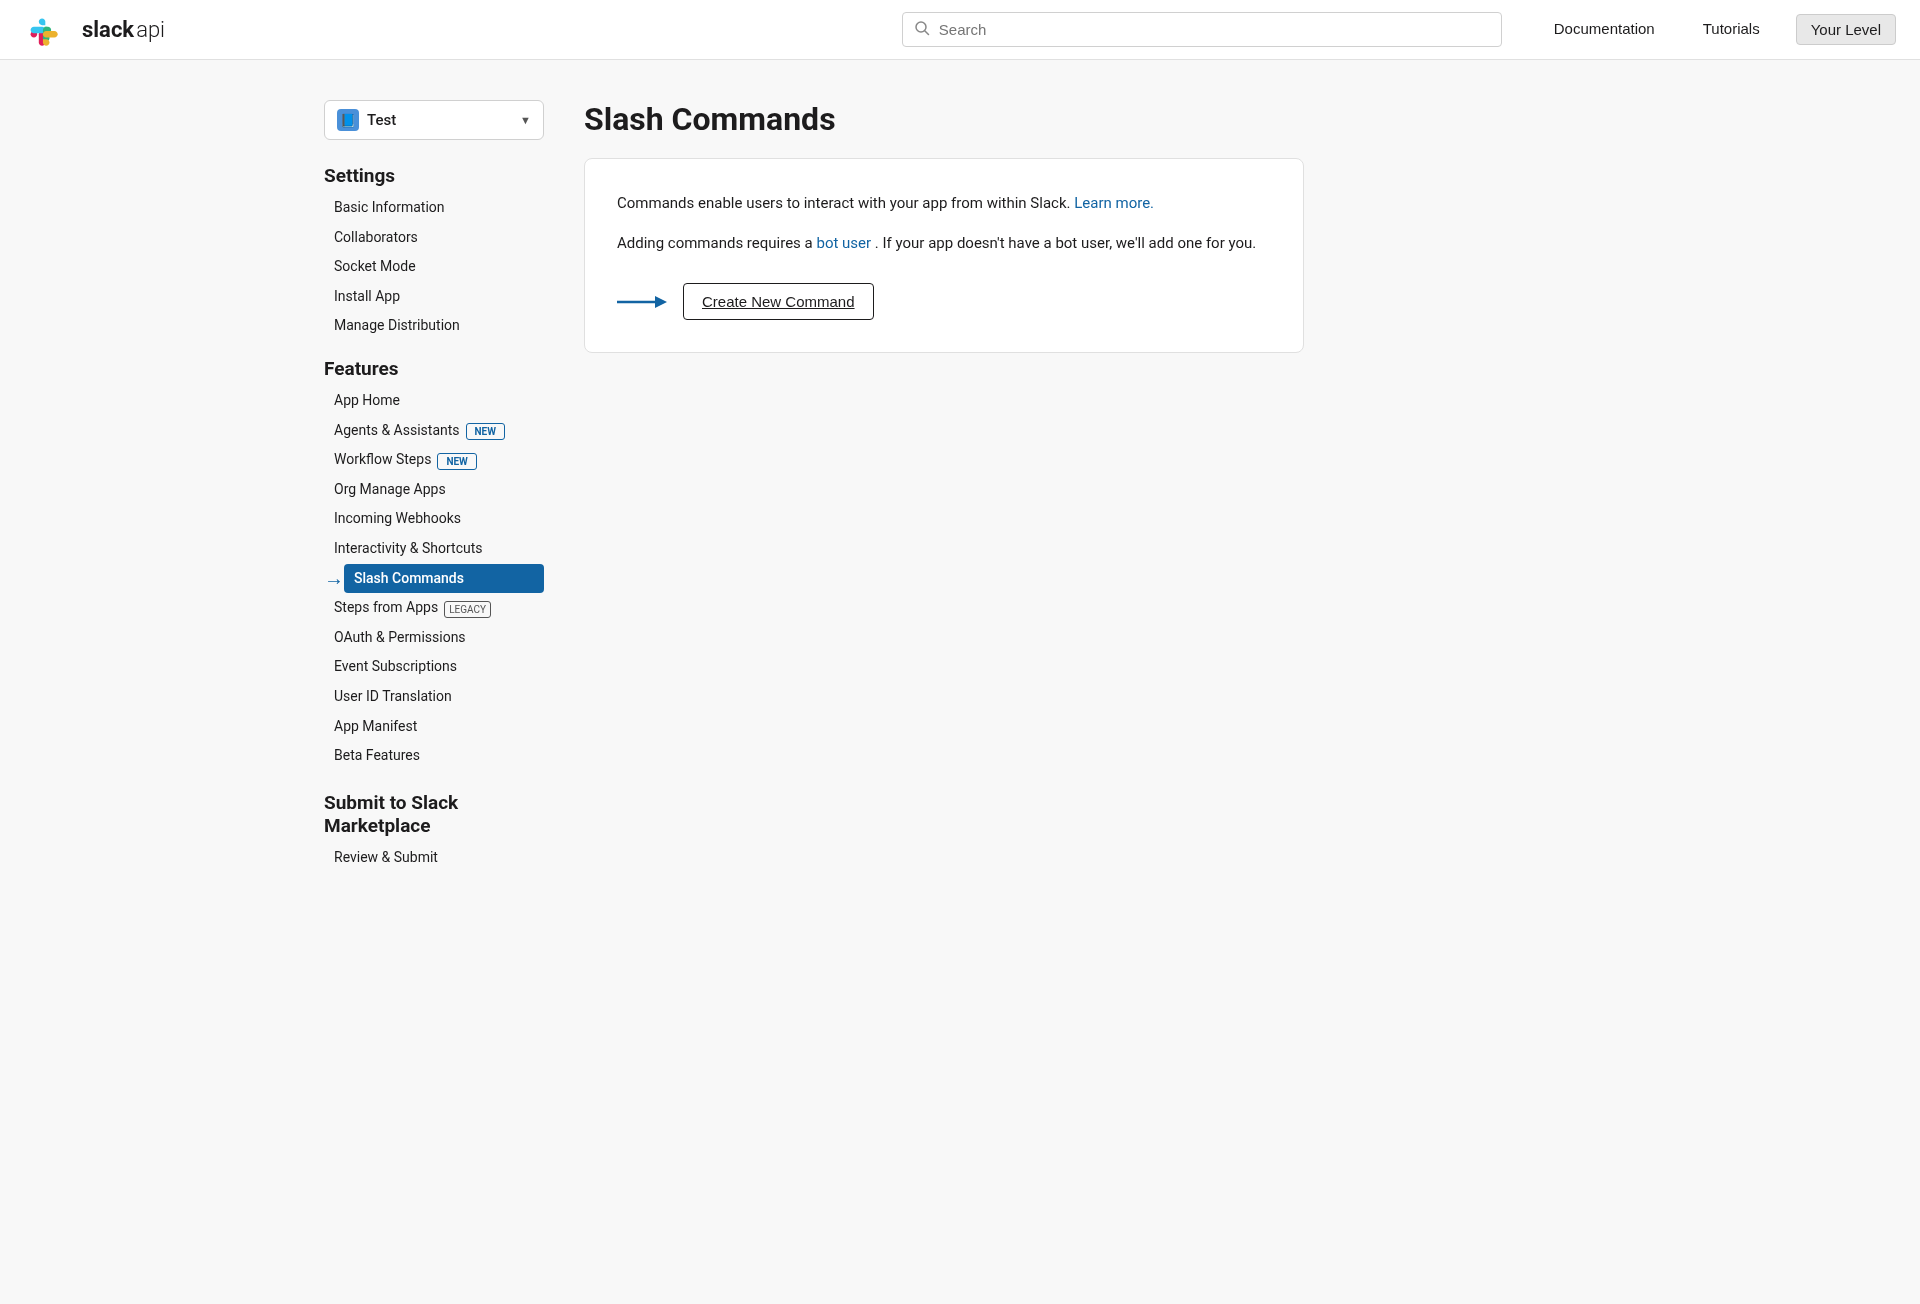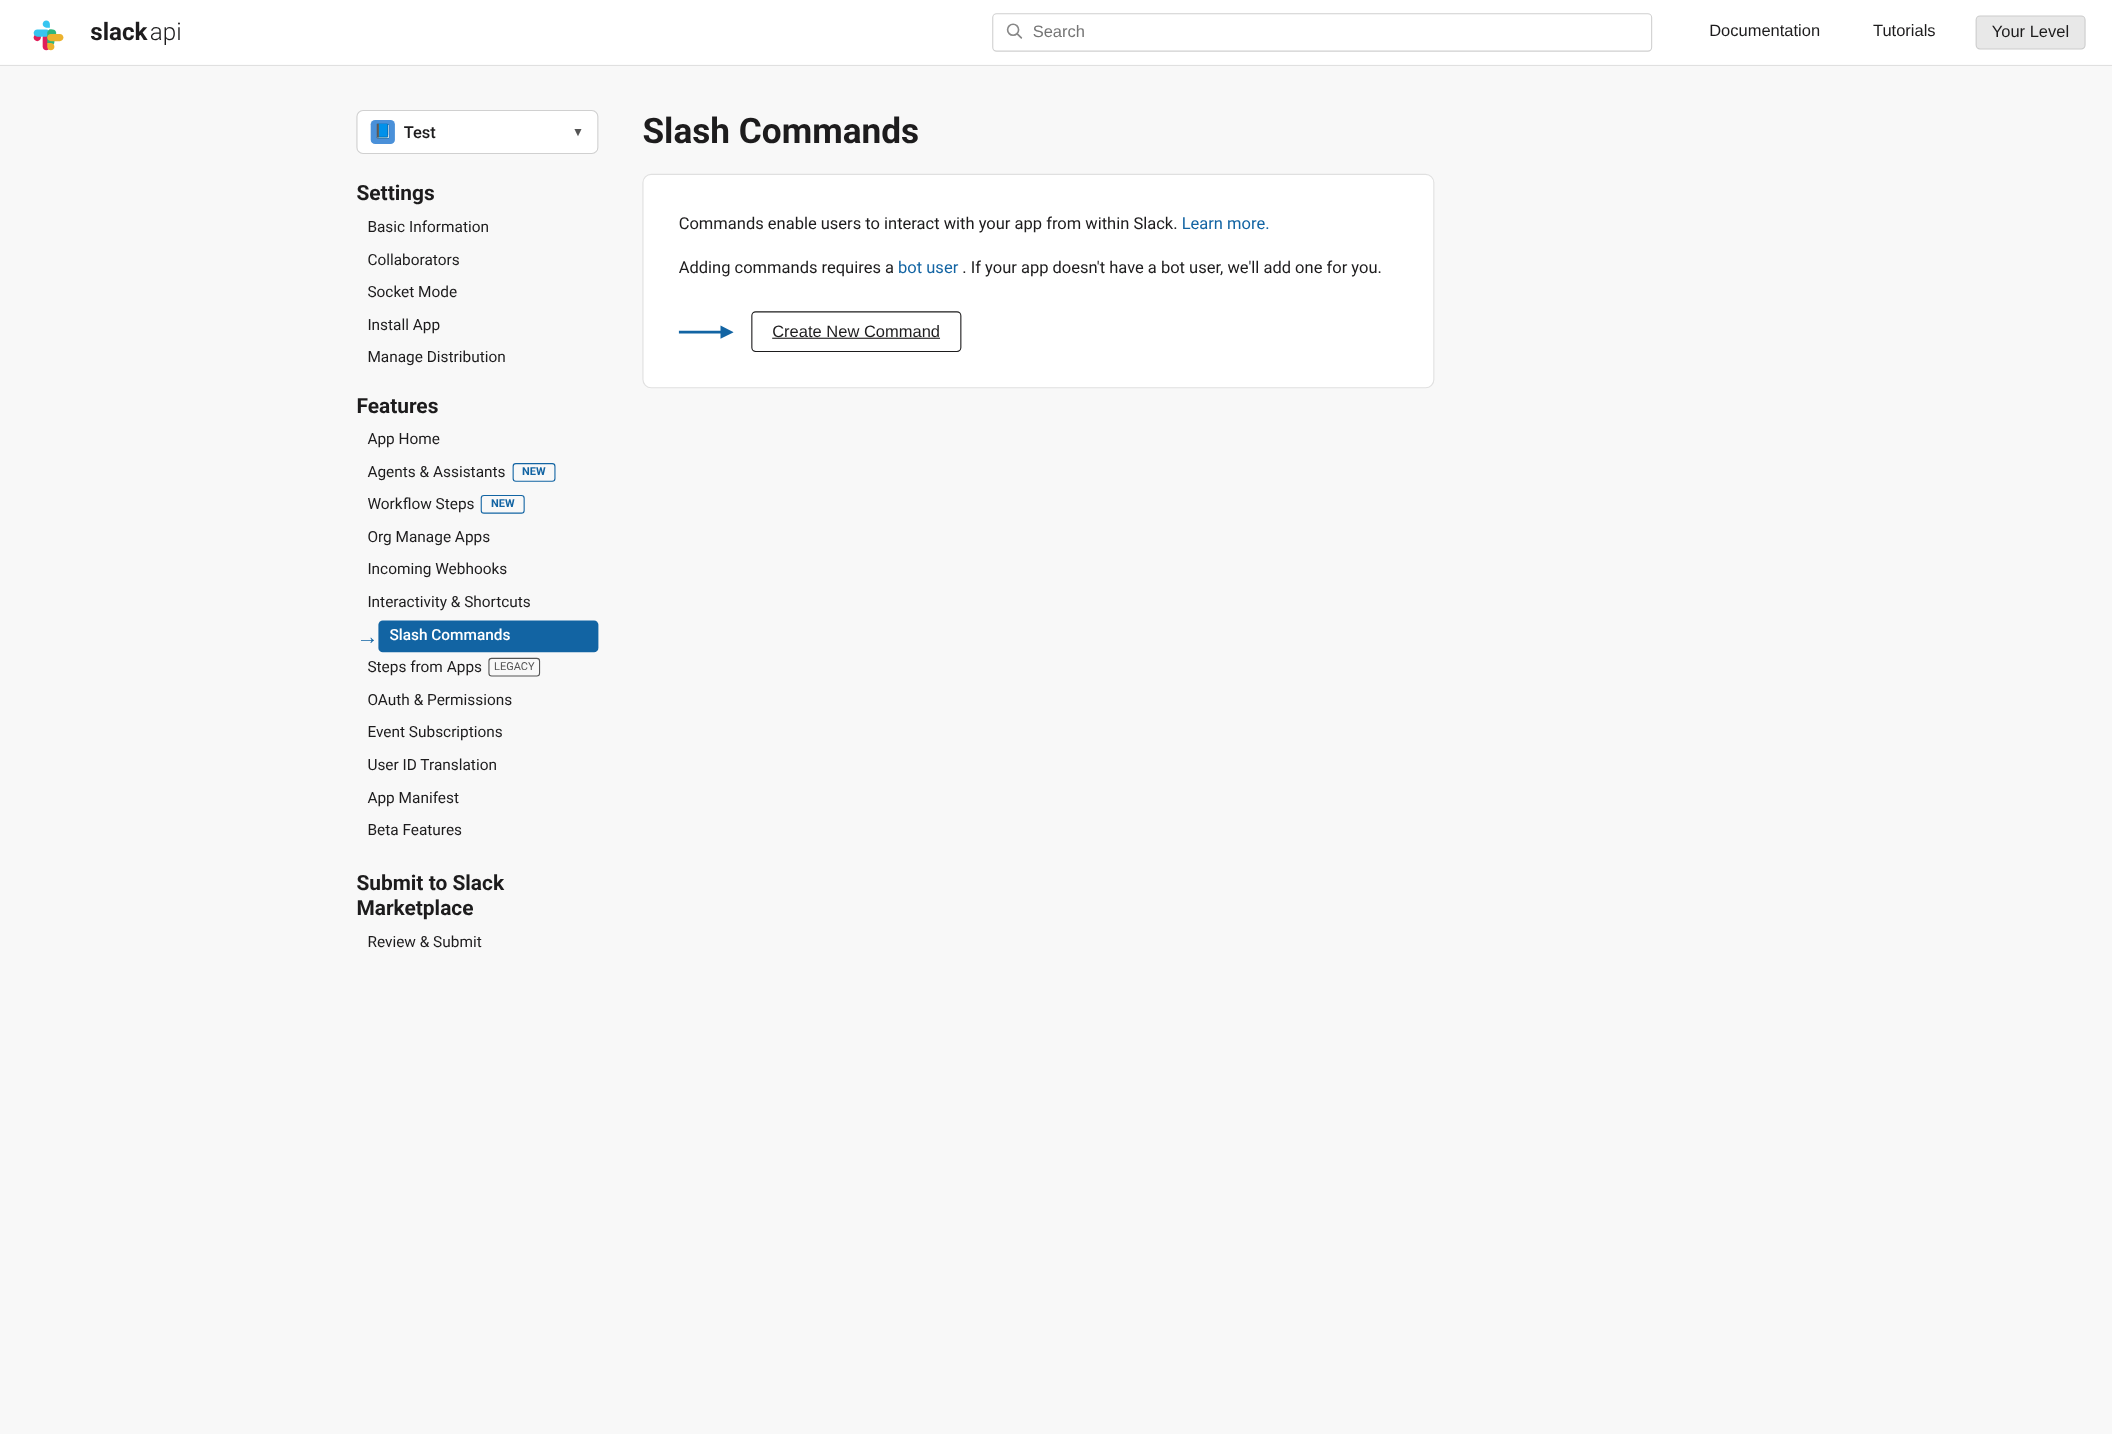--- a/index.html
+++ b/index.html
@@ -145,21 +145,21 @@
 
     .sidebar-section-title {
       font-size: 19px;
       font-weight: 700;
       color: #1d1c1d;
       margin-bottom: 6px;
       margin-top: 16px;
     }
     .sidebar-item {
       display: flex;
-      align-items: flex-start;
+      align-items: flex-end;
       gap: 6px;
       padding: 5px 10px;
       border-radius: 4px;
       font-size: 14px;
       color: #1d1c1d;
       cursor: pointer;
       text-decoration: none;
       line-height: 1.4;
     }
     .sidebar-item.active {

